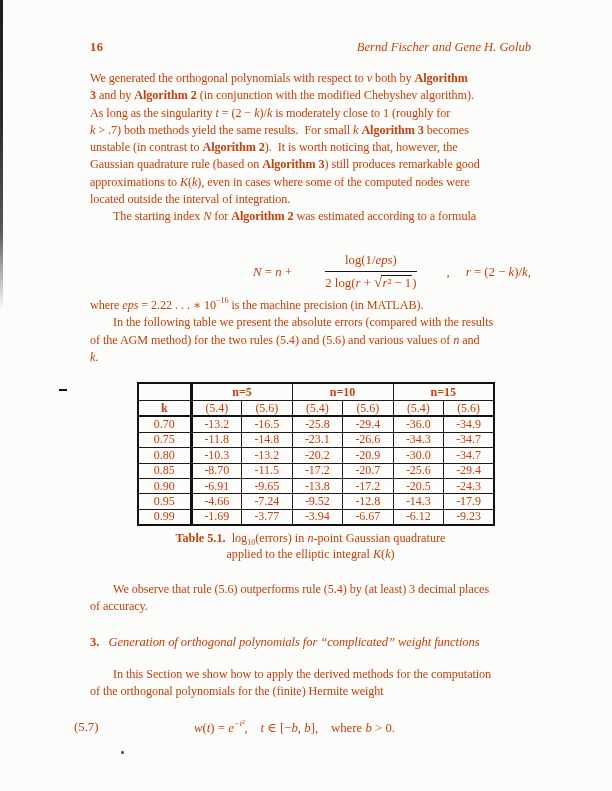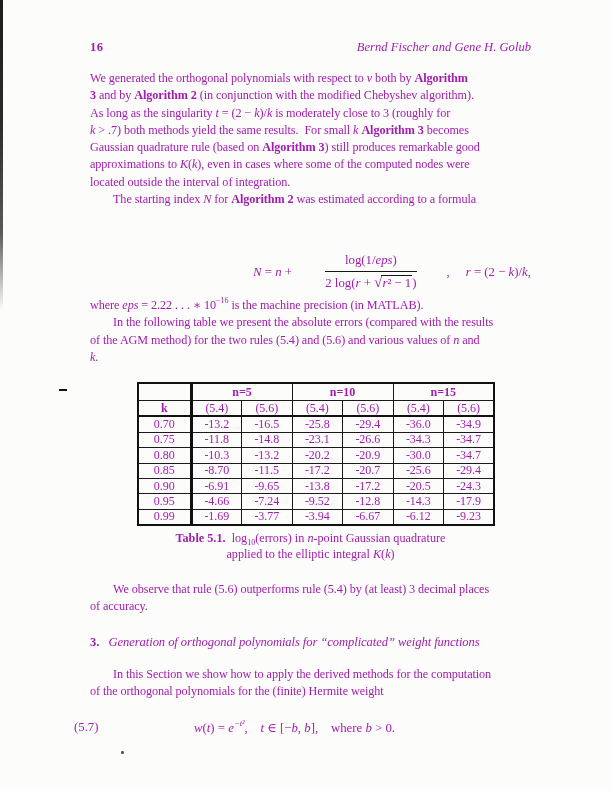--- a/index.html
+++ b/index.html
@@ -3,21 +3,21 @@
 <meta charset="utf-8">
 <style>
   html,body{margin:0;padding:0;}
   body{background:#e8e8e6;}
   .page{
     position:relative;
     width:612px;height:791px;
     background:#fcfcfa;
     overflow:hidden;
     font-family:"Liberation Serif","DejaVu Serif",serif;
-    color:#a21caf;
+    color:#c2410c;
   }
   
   .edge-strip{
     position:absolute;left:0;top:0;width:3px;height:310px;
     background:linear-gradient(#1d1d1d 0%,#2c2c2c 40%,#5a5a5a 75%,rgba(0,0,0,0) 100%);
   }
   .margin-dash{
     position:absolute;left:59px;top:389px;width:8px;height:2.4px;background:#111;
   }
   .stray-dot{
@@ -97,22 +97,23 @@
   <div class="stray-dot"></div>
 
   <div class="header-row">
     <span class="page-number">16</span>
     <span class="running-head">Bernd Fischer and Gene H. Golub</span>
   </div>
 
   <div class="para" style="top:70px;">
       <div class="line"><span>We generated the orthogonal polynomials with respect to </span><span class="it">v</span><span> both by </span><span class="bd">Algorithm</span></div>
       <div class="line"><span class="bd">3</span><span> and by </span><span class="bd">Algorithm 2</span><span> (in conjunction with the modified Chebyshev algorithm).</span></div>
-      <div class="line"><span>As long as the singularity </span><span class="it">t</span><span> = (2 − </span><span class="it">k</span><span>)/</span><span class="it">k</span><span> is moderately close to 3 (roughly for</span></div>
+      <div class="line"><span>As long as the singularity </span><span class="it">t</span><span> = (2 − </span><span class="it">k</span><span>)/</span><span class="it">k</span><span> is moderately close to 1 (roughly for</span></div>
       <div class="line"><span class="it">k</span><span> &gt; .7) both methods yield the same results.  For small </span><span class="it">k</span><span> </span><span class="bd">Algorithm 3</span><span> becomes</span></div>
+      <div class="line"><span>unstable (in contrast to </span><span class="bd">Algorithm 2</span><span>).  It is worth noticing that, however, the</span></div>
       <div class="line"><span>Gaussian quadrature rule (based on </span><span class="bd">Algorithm 3</span><span>) still produces remarkable good</span></div>
       <div class="line"><span>approximations to </span><span class="it">K</span><span>(</span><span class="it">k</span><span>), even in cases where some of the computed nodes were</span></div>
       <div class="line"><span>located outside the interval of integration.</span></div>
       <div class="line indent"><span>The starting index </span><span class="it">N</span><span> for </span><span class="bd">Algorithm 2</span><span> was estimated according to a formula</span></div>
     </div>
 
   <div class="equation" style="top:247px;height:50px;">
     <span><span class="it">N</span><span> = </span><span class="it">n</span><span> + </span></span>
     <span class="frac">
       <span class="num"><span>log(1/</span><span class="it">eps</span><span>)</span></span>

